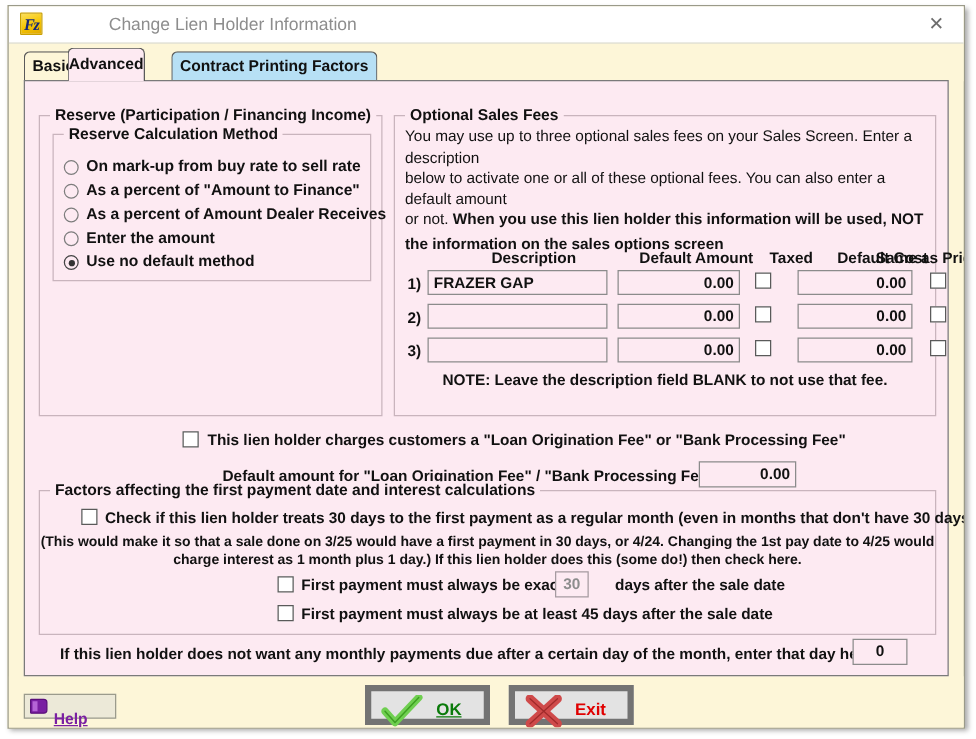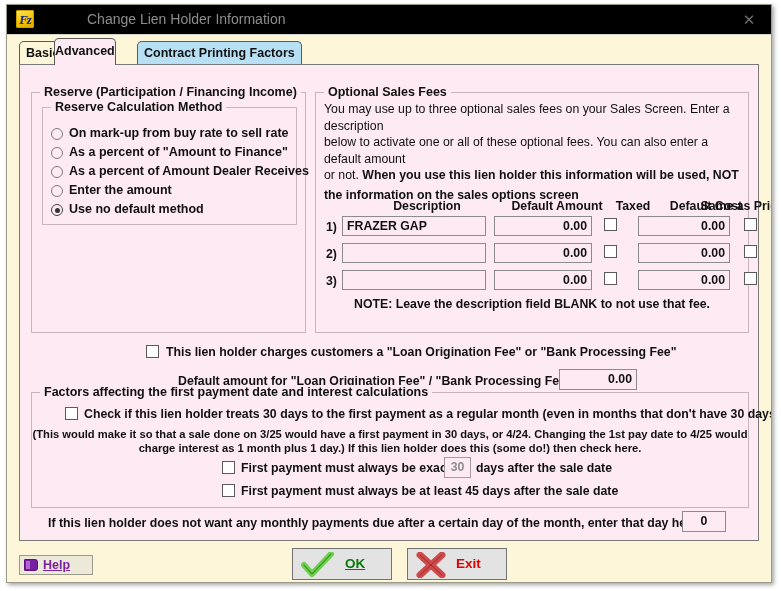--- a/index.html
+++ b/index.html
@@ -18,21 +18,21 @@
     background: #fdf6d8;
     border: 1px solid #9a9a8a;
     box-shadow: 2px 2px 4px rgba(0,0,0,0.35);
     overflow: hidden;
   }
 
   
   #titlebar {
     position: absolute; left: 0; top: 0;
     width: 764px; height: 30px;
-    background: #000000;
+    background: #ffffff;
     border-bottom: 1px solid #d5d5c8;
   }
   #app-icon {
     position: absolute; left: 9px; top: 5px;
     width: 18px; height: 18px;
     background: linear-gradient(160deg,#fcdf5a 0%,#f5c400 55%,#e0a800 100%);
     border: 1px solid #caa000;
     border-radius: 1px;
   }
   #app-icon .fz {
@@ -219,31 +219,31 @@
     width: 14px; height: 12px;
     background: #7a1fa2;
     border: 1px solid #5a0f7a;
     border-radius: 1px 3px 3px 1px;
   }
   #help-icon::after {
     content:""; position:absolute; left:1px; top:1px;
     width:4px; height:8px; background:#b564d6;
   }
   #help-label {
-    position: absolute; left: 23px; top: 2px;
+    position: absolute; left: 23px; top: 12px;
     font-size: 12.5px; font-weight: bold;
     color: #7a1fa2;
     text-decoration: underline;
   }
 
   .big-btn {
     position: absolute; top: 7px;
     height: 32px;
     background: #e3e3e3;
-    border: 1px solid #737373;
+    border: 5px solid #737373;
     cursor: default;
   }
   #ok-btn   { left: 285px; width: 100px; }
   #exit-btn { left: 400px; width: 100px; }
   .btn-label {
     position: absolute; left: 52px; top: 7px;
     font-size: 13.5px; font-weight: bold;
   }
   #ok-btn .btn-label   { color: #0a7a0a; text-decoration: underline; }
   #exit-btn .btn-label { color: #e00000; left: 48px; }
@@ -357,21 +357,21 @@
 
       <div class="cbox" style="left:33px; top:14px;"></div>
       <div class="plain-row" style="left:52px; top:14px;">Check if this lien holder treats 30 days to the first payment as a regular month (even in months that don't have 30 days)</div>
 
       <div class="small-note" style="left:0; top:34px; width:716px;text-align:center;">(This would make it so that a sale done on 3/25 would have a first payment in 30 days, or 4/24.  Changing the 1st pay date to 4/25 would</div>
       <div class="small-note" style="left:0; top:48px; width:716px;">charge interest as 1 month plus 1 day.)  If this lien holder does this (some do!) then check here.</div>
 
       <div class="cbox" style="left:190px; top:68px;"></div>
       <div class="plain-row" style="left:209px; top:68px;">First payment must always be exactly</div>
       <div class="tinput" style="left:412px; top:64px; width:27px; height:21px; line-height:19px; text-align:center; color:#8d8d8d; background:#fdeaf2; border-color:#a59aa0;">30</div>
-      <div class="plain-row" style="left:444px; top:68px;text-align:center;">days after the sale date</div>
+      <div class="plain-row" style="left:460px; top:68px;text-align:center;">days after the sale date</div>
 
       <div class="cbox" style="left:190px; top:91px;"></div>
       <div class="plain-row" style="left:209px; top:91px;">First payment must always be at least 45 days after the sale date</div>
     </div>
 
     <div class="plain-row" style="left:28px; top:451px;">If this lien holder does not want any monthly payments due after a certain day of the month, enter that day here:</div>
     <div class="tinput" style="left:662px; top:446px; width:44px; height:21px; line-height:19px; text-align:center;">0</div>
 
   </div>
 

